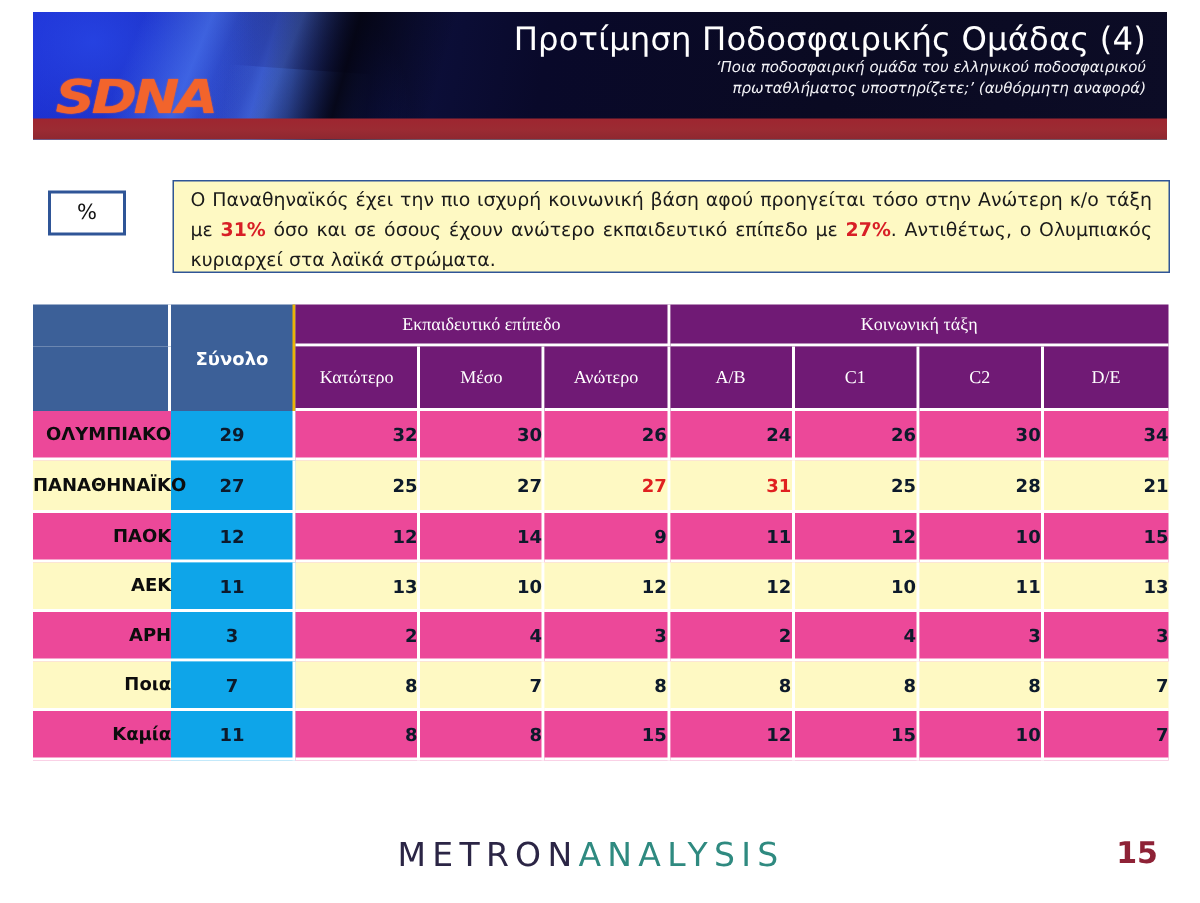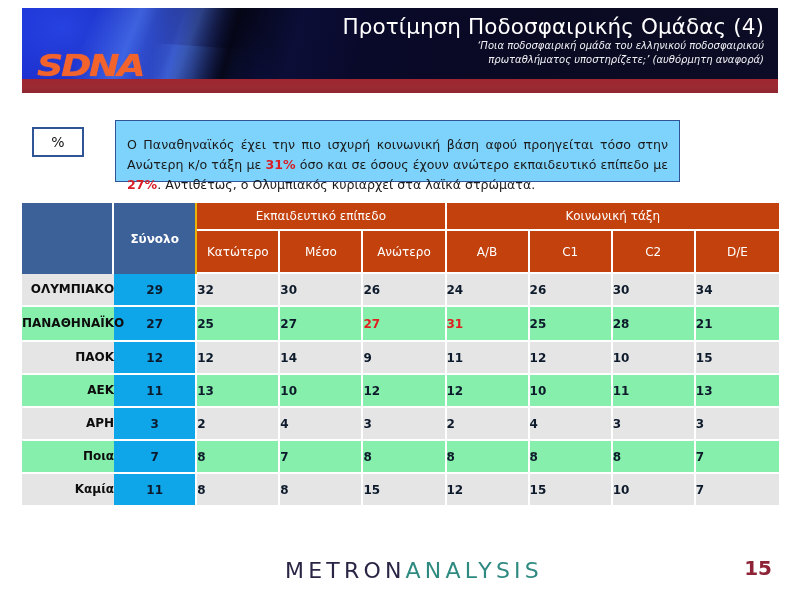--- a/index.html
+++ b/index.html
@@ -118,26 +118,26 @@
     font-size: 14px;
     color: #111111;
     box-sizing: border-box;
   }
 
   
   #comment-box {
     position: absolute;
     left: 115px;
     top: 120px;
-    width: 565px;
+    width: 665px;
     height: 62px;
     border: 1.5px solid #2f5597;
-    background: #7dd3fc;
+    background: #fef9c3;
     box-sizing: border-box;
-    padding: 14px 11px 0 11px;
+    padding: 2px 11px 0 11px;
   }
   #comment-text {
     font-size: 12.6px;
     line-height: 1.58;
     color: #1a1a1a;
     text-align: justify;
     text-justify: inter-word;
   }
   .hl { color: #d81f26; font-weight: bold; }
 
@@ -151,27 +151,28 @@
     border-spacing: 0;
     table-layout: fixed;
   }
   #data-table td, #data-table th {
     padding: 0;
     margin: 0;
     font-size: 12px;
     box-sizing: border-box;
   }
   .hdr {
-    background: #c2410c;
+    background: #701a75;
     color: #ffffff;
     font-weight: normal;
     text-align: center;
     border-right: 2px solid #ffffff;
     border-bottom: 2px solid #ffffff;
     font-size: 12.2px;
+    font-family: Liberation Serif, serif;
   }
   .hdr-blank { background: #3c6098; border-right: 2px solid #ffffff; }
   .hdr-sinolo {
     background: #3c6098; color:#fff; text-align:center;
     border-right: 2px solid #eab308;
     font-size: 12.2px;
     vertical-align: middle;
   }
   .hdr-group {
     height: 28px;
@@ -184,55 +185,54 @@
   .rlabel {
     text-align: right;
     padding-right: 8px;
     font-weight: bold;
     color: #0d0d0d;
     font-size: 11.6px;
     border-bottom: 2px solid #ffffff;
     line-height: 1.12;
   }
   .cnum {
-    text-align: left;
+    text-align: right;
     font-weight: bold;
     color: #0d1a2b;
     font-size: 12.6px;
     border-bottom: 2px solid #ffffff;
     border-right: 2px solid #ffffff;
   }
   .cnum-last { border-right: none; }
   .csinolo {
     text-align: center;
     font-weight: bold;
     color: #0d1a2b;
     font-size: 12.6px;
     background: #7f9dc6;
     border-bottom: 2px solid #ffffff;
     border-right: 2px solid #ffffff;
   }
-  tr.r-light td { background-color: #e5e5e5; }
-  tr.r-dark td  { background-color: #86efac; }
+  tr.r-light td { background-color: #ec4899; }
+  tr.r-dark td  { background-color: #fef9c3; }
   tr.r-light td.csinolo, tr.r-dark td.csinolo { background-color: #0ea5e9; }
   td.red-val { color: #e02020; }
 
   .drow td { height: 33px; }
   .drow-tall td { height: 35px; }
 
   
   #footer-logo {
     position: absolute;
     left: 265px;
     top: 558px;
     font-size: 22px;
     letter-spacing: 4.2px;
     font-family: "DejaVu Sans", "Liberation Sans", sans-serif;
     white-space: nowrap;
-    margin-left: 20px;
   }
   #metron-part { color: #2b2545; }
   #analysis-part { color: #2f8a80; }
   #page-num {
     position: absolute;
     right: 28px;
     top: 556px;
     color: #8e2236;
     font-size: 20px;
     font-weight: bold;

